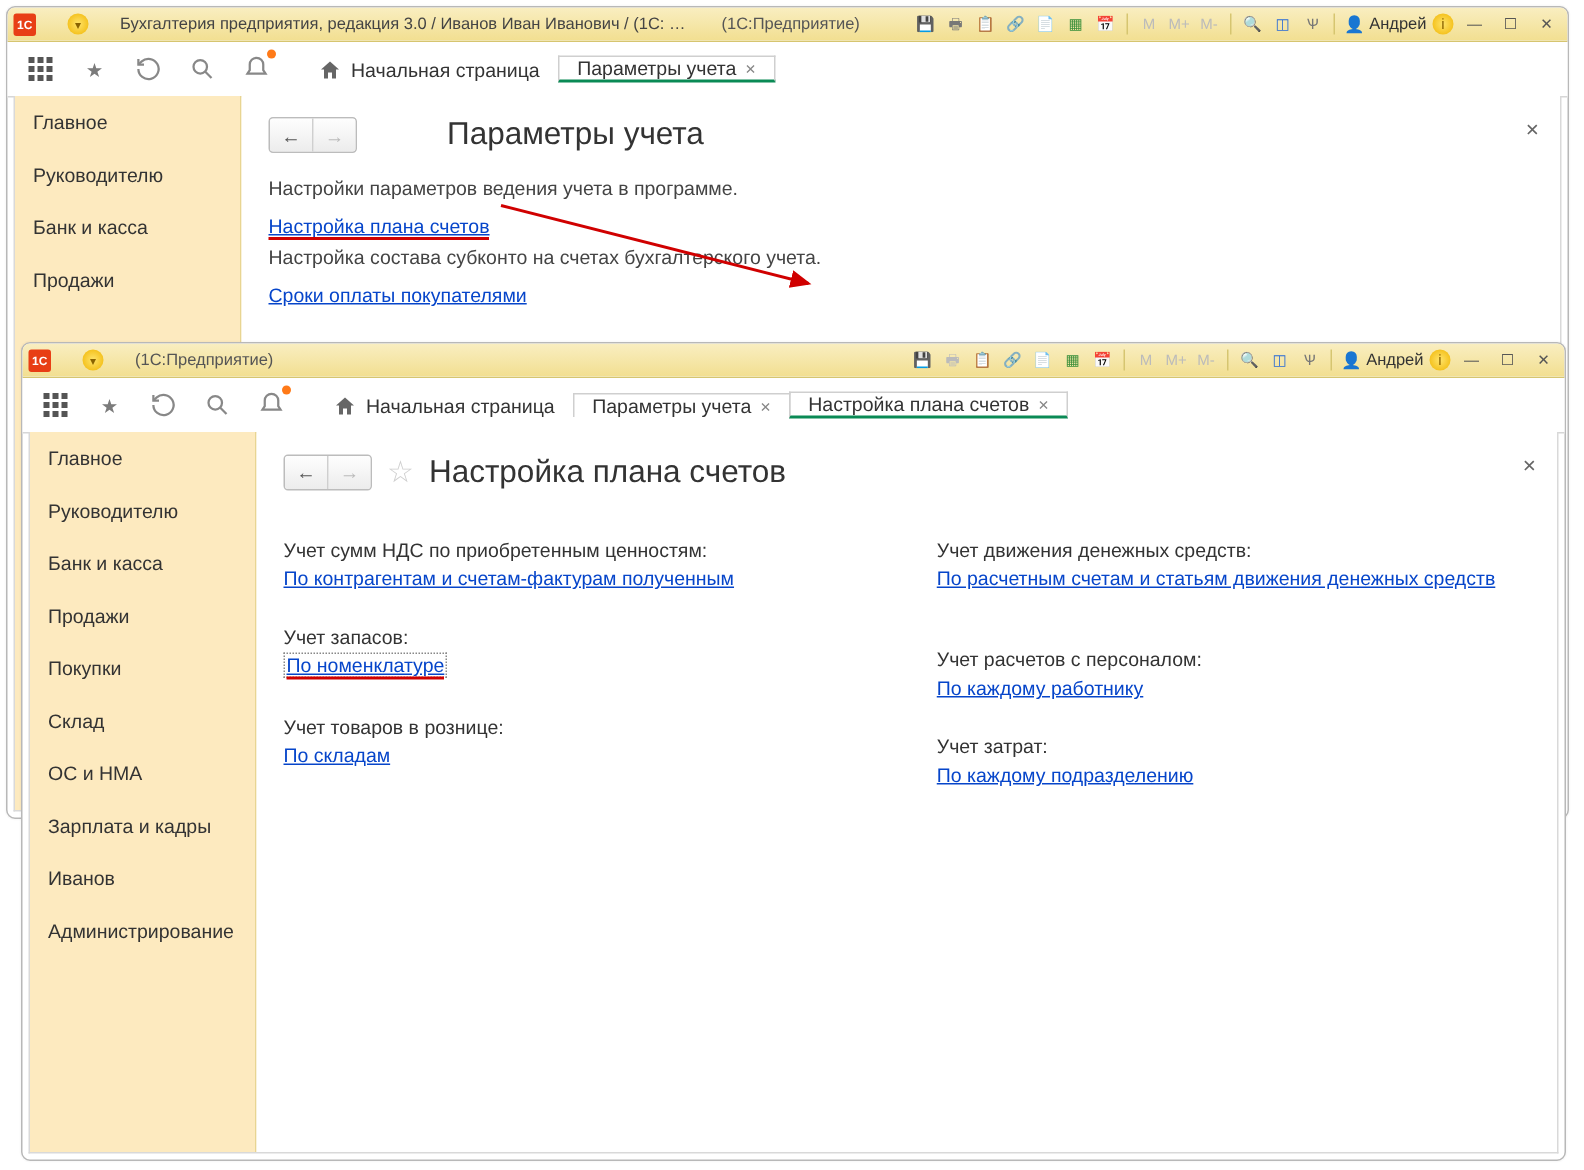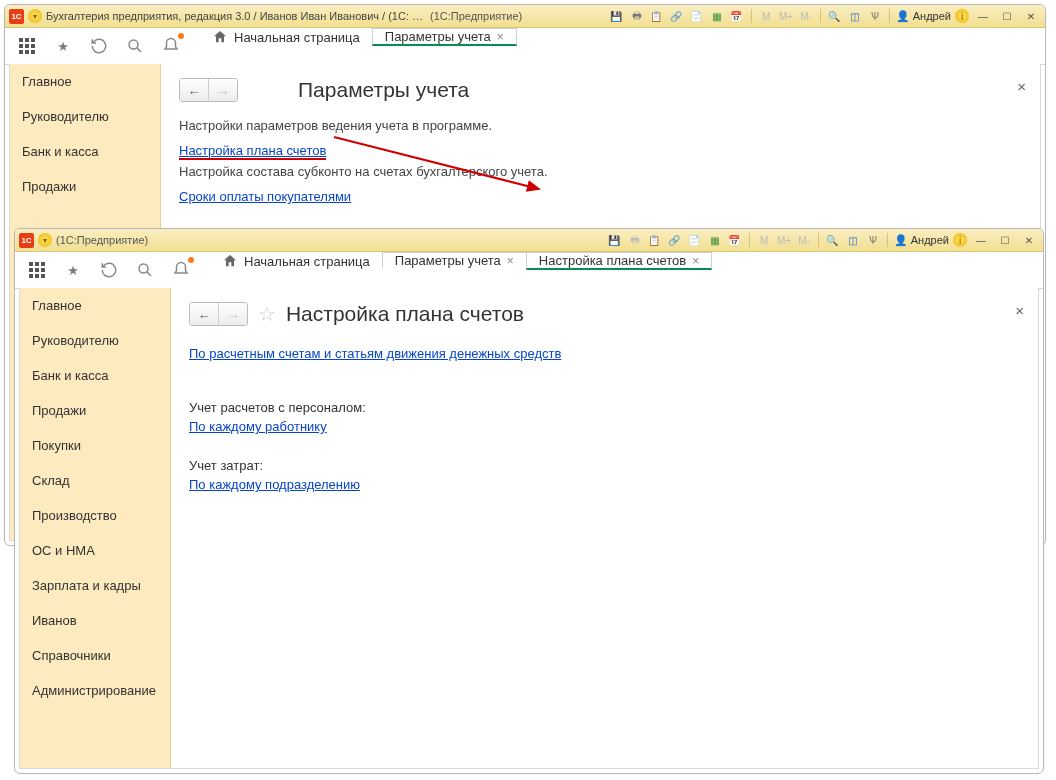--- a/index.html
+++ b/index.html
@@ -1,31 +1,31 @@
 <!DOCTYPE html>
 <html><head>
 <meta charset="utf-8">
 <style>
   body{margin:0;font-family:Arial,Helvetica,sans-serif;font-size:13px;color:#333;background:#fff;width:1056px;height:780px;position:relative}
   .win{position:absolute;border:1px solid #b8b8b8;border-radius:6px;background:#fff;box-shadow:0 0 0 1px rgba(0,0,0,.02)}
   .title{height:22px;background:linear-gradient(#f9eec1,#f2df91);border-bottom:1px solid #d6c570;display:flex;align-items:center;padding:0 4px;font-size:11px;color:#444;border-radius:5px 5px 0 0}
-  .title .t-left{display:flex;align-items:center;gap:4px;flex:1;min-width:0}
+  .title .t-left{display:flex;align-items:center;gap:21px;flex:1;min-width:0}
   .title .t-text{white-space:nowrap;overflow:hidden;text-overflow:ellipsis;max-width:380px}
   .title .t-app{color:#555}
   .t-icons{display:flex;align-items:center;gap:4px}
   .tbtn{width:16px;height:16px;display:flex;align-items:center;justify-content:center;font-size:10px;color:#777}
   .t-sep{width:1px;height:14px;background:#d6c570;margin:0 2px}
   .user{display:flex;align-items:center;gap:3px;color:#333}
   .winctrl{width:18px;height:14px;display:flex;align-items:center;justify-content:center;font-size:10px;color:#555;border:1px solid transparent;border-radius:2px}
   .logo1c{width:15px;height:15px;background:#e83e15;border-radius:2px;color:#fff;font-size:8px;font-weight:bold;display:flex;align-items:center;justify-content:center}
   .dd{width:14px;height:14px;background:radial-gradient(#ffe46a,#f0b400);border-radius:50%;display:flex;align-items:center;justify-content:center;font-size:8px;color:#8a6300}
   .toolbar{height:36px;border-bottom:1px solid #d6d6d6;display:flex;align-items:center;background:#fff}
   .tool-left{display:flex;align-items:center;gap:8px;padding:0 8px}
   .tool-ic{width:28px;height:28px;display:flex;align-items:center;justify-content:center;color:#7b7b7b}
-  .tabs{display:flex;align-items:flex-start;height:36px;margin-left:6px}
+  .tabs{display:flex;align-items:center;height:36px;margin-left:6px}
   .tab{display:flex;align-items:center;padding:0 12px;border:1px solid #cfcfcf;border-bottom:none;margin-right:-1px;gap:6px;color:#333;cursor:default;font-size:13px}
   .tab.home{border-color:transparent;gap:6px}
   .tab.active{border-bottom:2px solid #0a8a55;padding-bottom:0}
   .tab .x{color:#888;font-size:12px}
   .body{position:absolute;top:59px;bottom:4px;left:4px;right:4px;display:flex;border:1px solid #d9d9d9;border-top:none}
   .sidebar{width:150px;background:#fdeabf;border-right:1px solid #e8d592}
   .side-item{padding:10px 12px;color:#333;cursor:default}
   .content{flex:1;background:#fff;position:relative;padding:14px 18px}
   .chead{display:flex;align-items:center;gap:10px}
   .navbtns{display:inline-flex;border:1px solid #bcbcbc;border-radius:3px;overflow:hidden}
@@ -259,39 +259,46 @@
     </div>
   </div>
   <div class="body">
     <div class="sidebar">
       <div class="side-item">Главное</div>
       <div class="side-item">Руководителю</div>
       <div class="side-item">Банк и касса</div>
       <div class="side-item">Продажи</div>
       <div class="side-item">Покупки</div>
       <div class="side-item">Склад</div>
-      <div class="side-item">Производство</div>
       <div class="side-item">ОС и НМА</div>
       <div class="side-item">Зарплата и кадры</div>
       <div class="side-item">Иванов</div>
-      <div class="side-item">Справочники</div>
       <div class="side-item">Администрирование</div>
     </div>
     <div class="content">
       <div class="chead">
         <span class="navbtns">
           <span class="navbtn">←</span>
           <span class="navbtn" style="color:#bbb">→</span>
         </span>
         <span class="star">☆</span>
         <h1>Настройка плана счетов</h1>
       </div>
       <span class="close-x">×</span>
       <div class="cols" style="margin-top:20px">
         <div class="col">
+          <div class="lbl">Учет сумм НДС по приобретенным ценностям:</div>
+          <a class="lnk">По контрагентам и счетам-фактурам полученным</a>
+          <div class="lbl" style="margin-top:20px">Учет запасов:</div>
+          <span class="dotted-box"><span class="lnk red-und">По номенклатуре</span></span>
+          <div class="lbl" style="margin-top:20px">Учет товаров в рознице:</div>
+          <a class="lnk">По складам</a>
+        </div>
+        <div class="col">
+          <div class="lbl">Учет движения денежных средств:</div>
           <a class="lnk">По расчетным счетам и статьям движения денежных средств</a>
           <div class="lbl" style="margin-top:35px">Учет расчетов с персоналом:</div>
           <a class="lnk">По каждому работнику</a>
           <div class="lbl" style="margin-top:20px">Учет затрат:</div>
           <a class="lnk">По каждому подразделению</a>
         </div>
       </div>
     </div>
   </div>
 </div>

